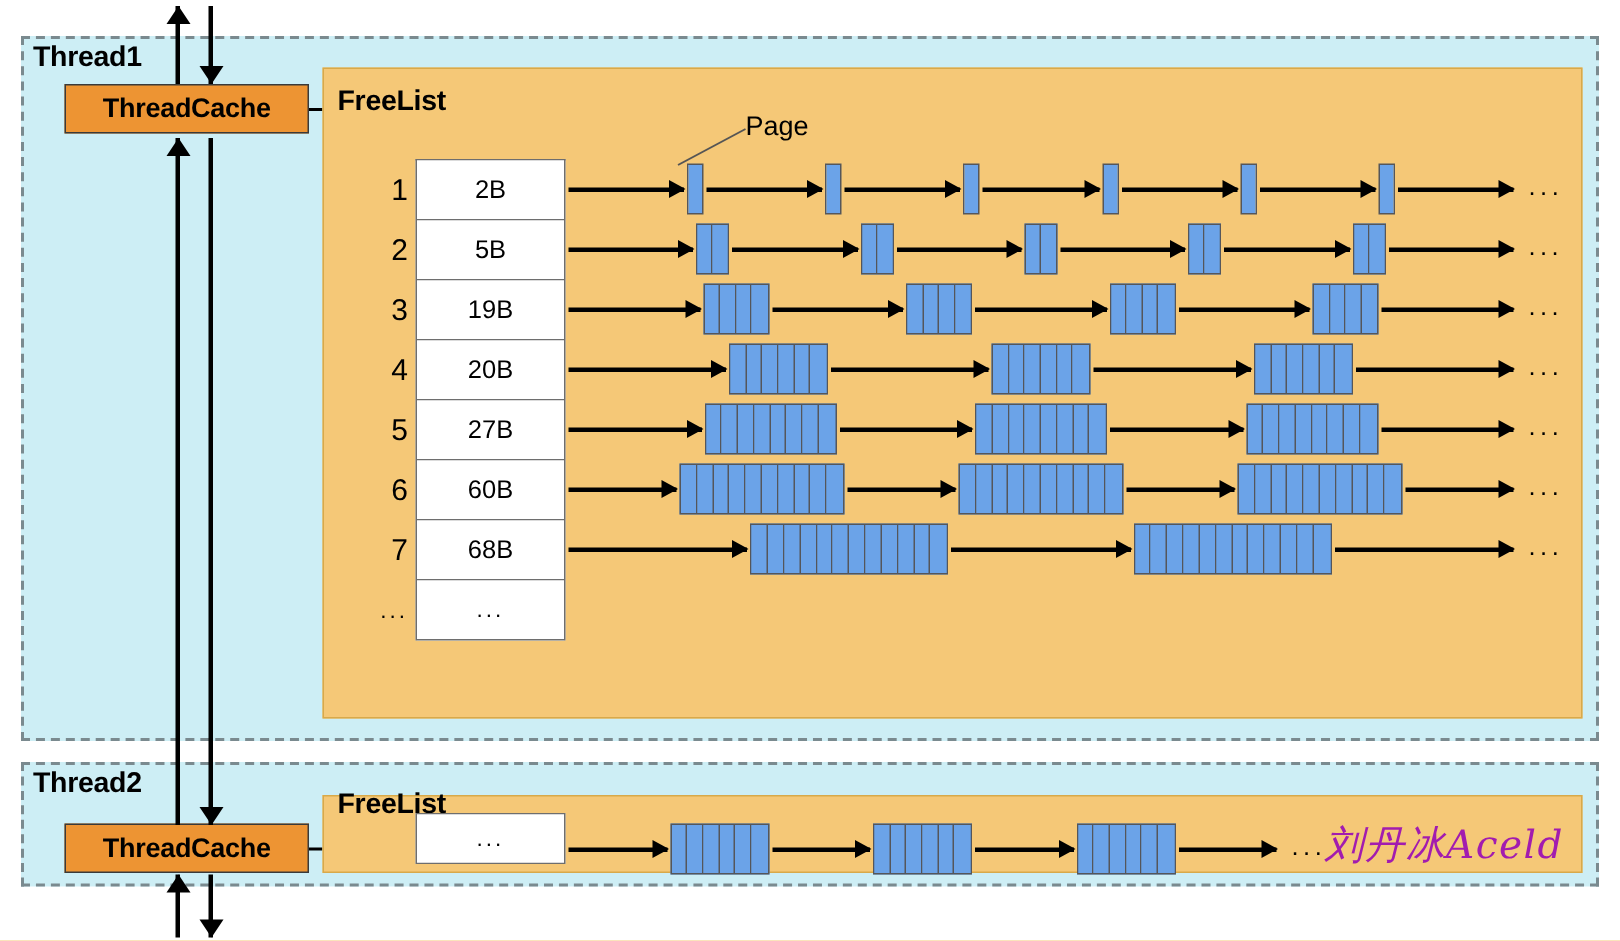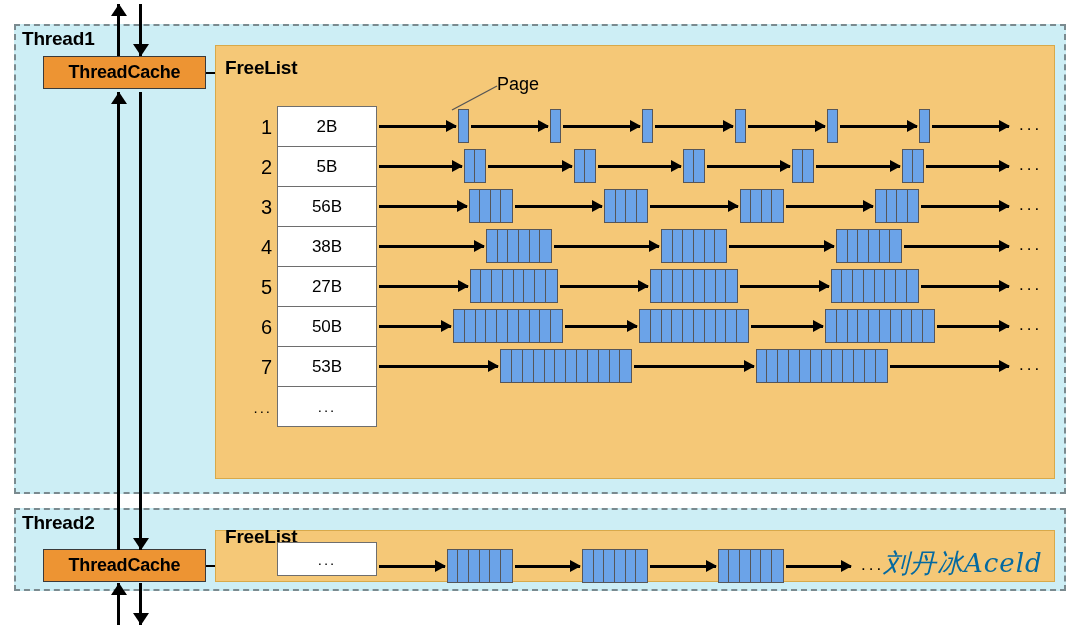--- a/index.html
+++ b/index.html
@@ -161,21 +161,21 @@
     border-top:12px solid #000;
     border-left:8px solid transparent;
     border-right:8px solid transparent;
   }
 
   
   #watermark{
     position:absolute;left:883px;top:546px;
     font-family:"DejaVu Serif",serif;
     font-size:26px;font-style:italic;
-    color:#0369a1;
+    color:#a21caf;
     letter-spacing:1px;
     white-space:nowrap;
   }
 </style>
 </head>
 <body>
 
 <div id="stage">
 
   <div class="thread-box" id="thread1-box"></div>
@@ -196,37 +196,37 @@
       <div class="size-row">
         <div class="row-index">1</div>
         <span>2B</span>
       </div>
       <div class="size-row">
         <div class="row-index">2</div>
         <span>5B</span>
       </div>
       <div class="size-row">
         <div class="row-index">3</div>
-        <span>56B</span>
+        <span>19B</span>
       </div>
       <div class="size-row">
         <div class="row-index">4</div>
-        <span>38B</span>
+        <span>20B</span>
       </div>
       <div class="size-row">
         <div class="row-index">5</div>
         <span>27B</span>
       </div>
       <div class="size-row">
         <div class="row-index">6</div>
-        <span>50B</span>
+        <span>60B</span>
       </div>
       <div class="size-row">
         <div class="row-index">7</div>
-        <span>53B</span>
+        <span>68B</span>
       </div>
       <div class="size-row">
         <div class="row-index dots-cell">...</div>
         <span class="dots-cell">...</span>
       </div>
     </div>
 
   <div id="thread1-chains">
       <div class="chain-row" style="top: 106px; left: 377px; width: 668px;">
         <div class="arrow" style="width: 77.1429px;"></div>

